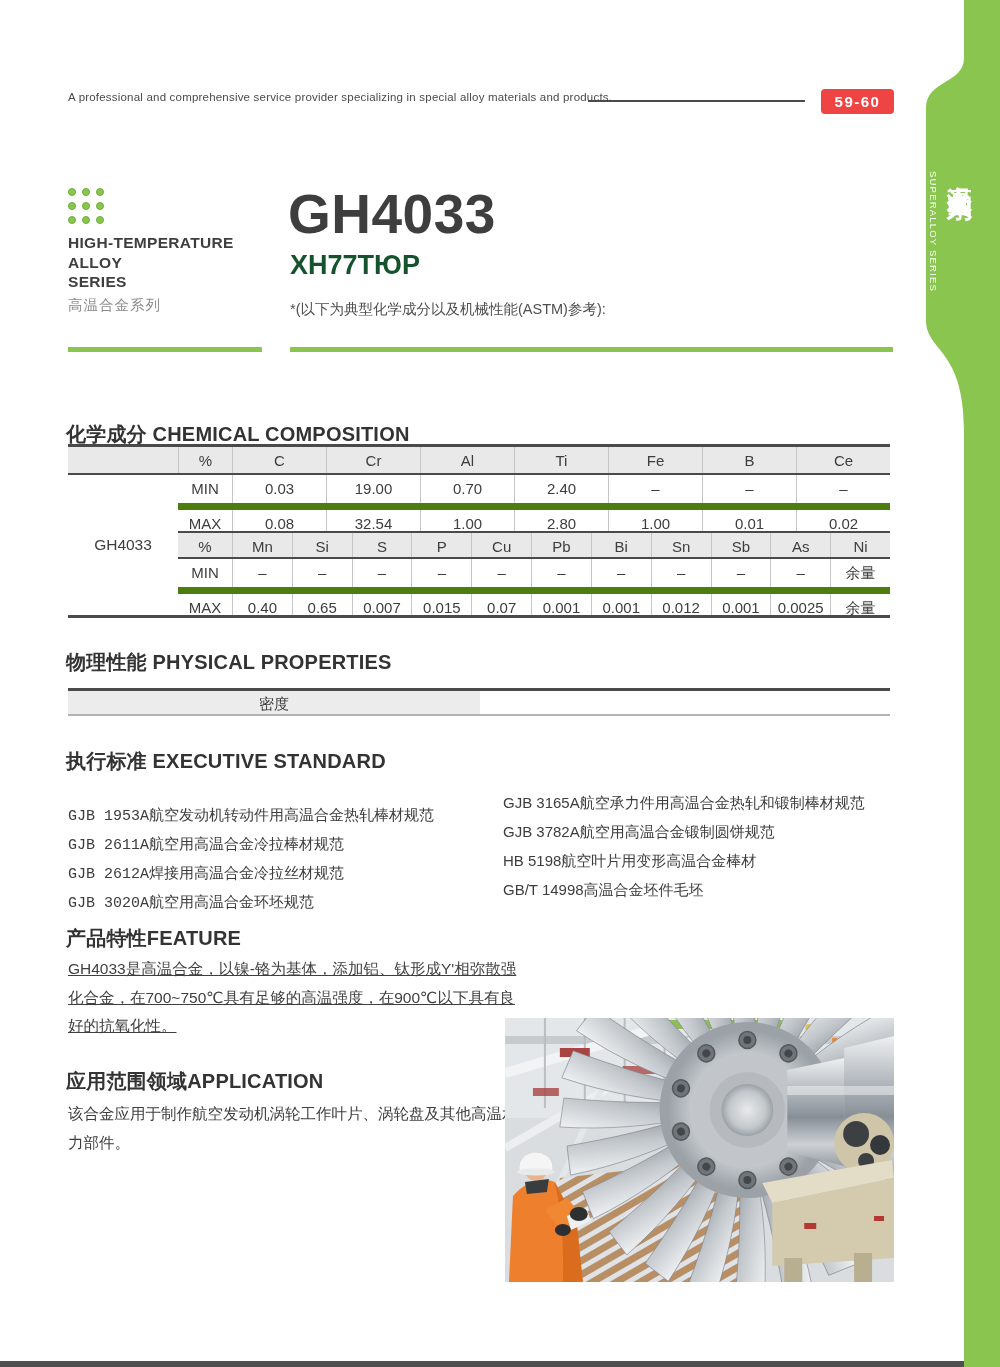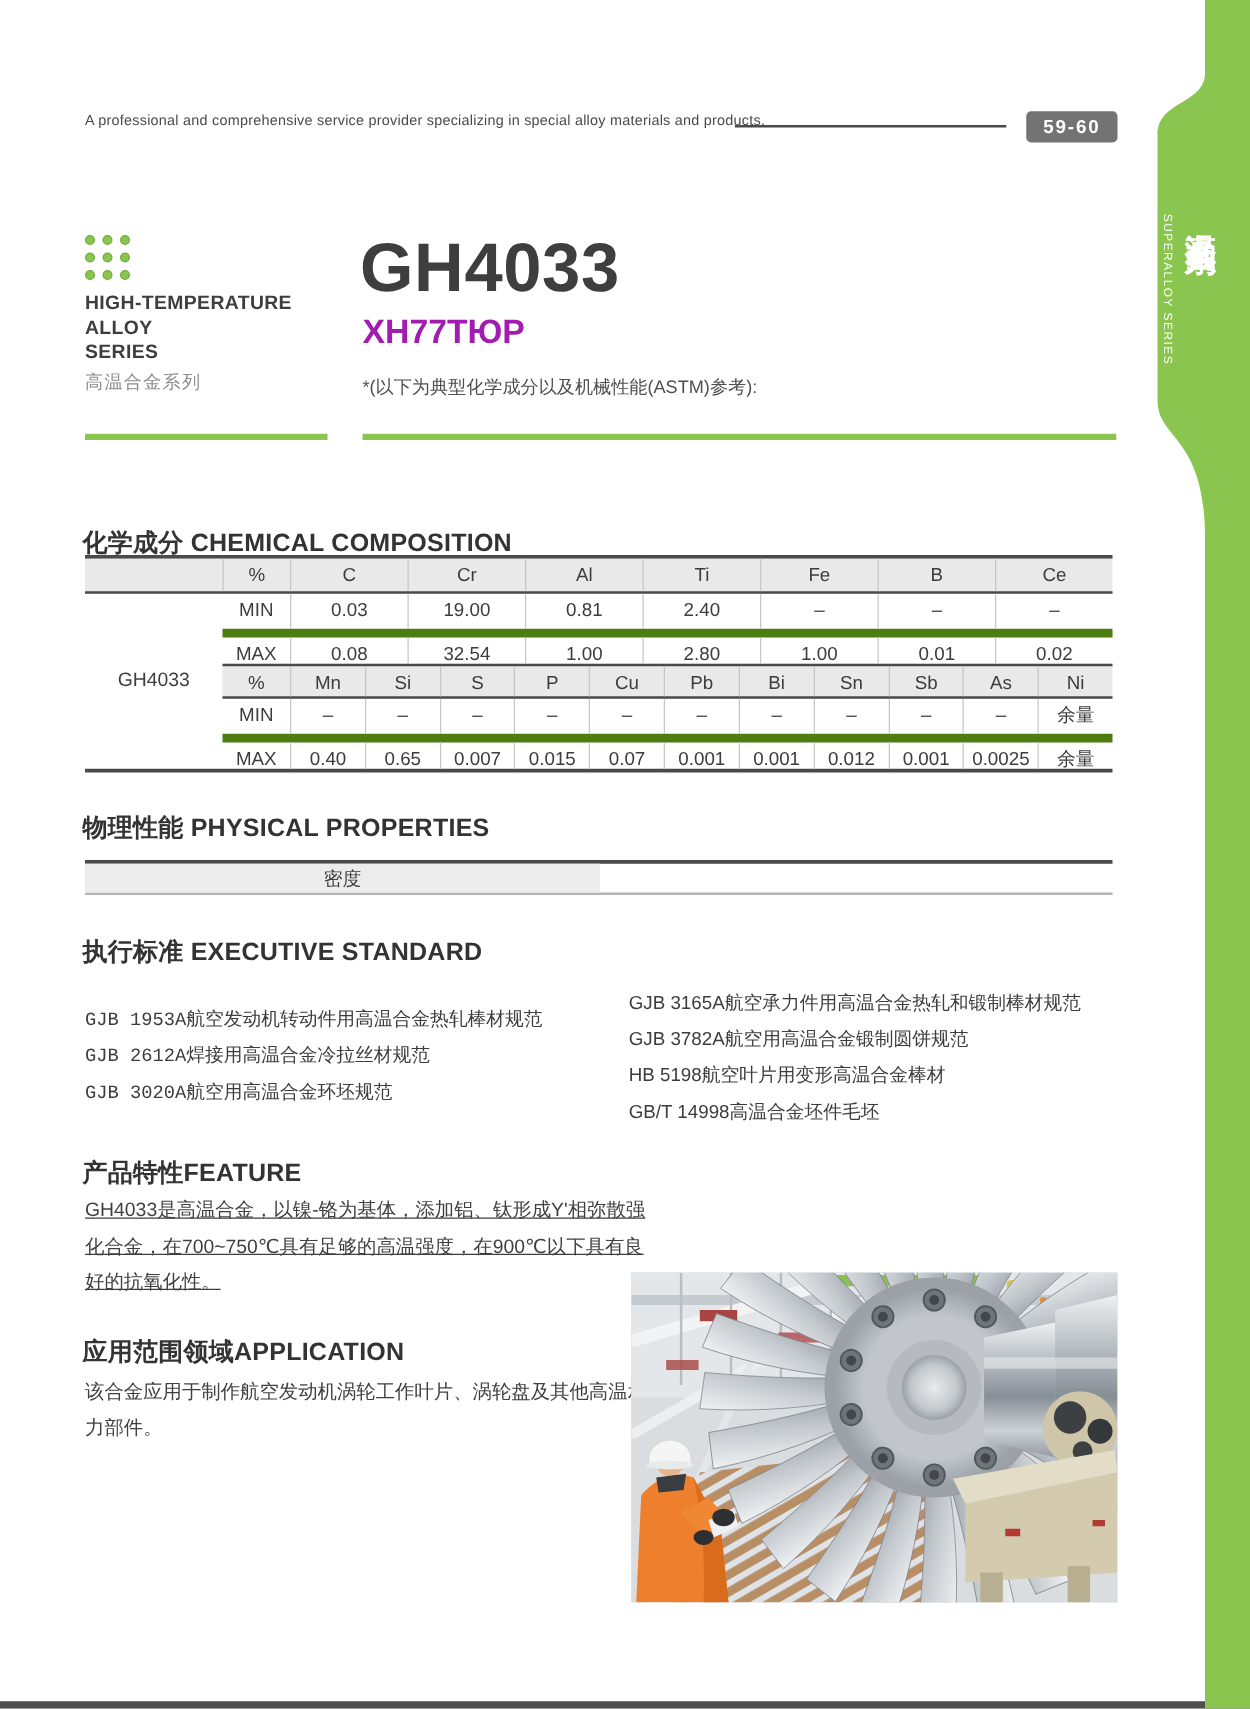--- a/index.html
+++ b/index.html
@@ -7,21 +7,21 @@
   body {
     width:1000px; height:1367px; position:relative; overflow:hidden;
     font-family:"Liberation Sans","DejaVu Sans",sans-serif; color:#3d3d3d;
   }
   .abs { position:absolute; }
 
   
   .tagline { left:68px; top:91px; font-size:11.5px; color:#4a4a4a; letter-spacing:.2px; }
   .header-rule { left:588px; top:100px; width:217px; height:2px; background:#4a4a4a; }
   .page-badge {
-    left:821px; top:89px; width:73px; height:25px; background:#737373; border-radius:4px;
+    left:821px; top:89px; width:73px; height:25px; background:#ef4444; border-radius:4px;
     color:#fff; font-weight:700; font-size:15px; text-align:center; line-height:25px; letter-spacing:1.5px;
   }
 
   
   .sidebar-svg { right:0; top:0; width:80px; height:1367px; z-index:3; }
   .sidebar-cn {
     left:944px; top:166px; z-index:4; writing-mode:vertical-rl; text-orientation:mixed;
     color:#fff; font-weight:700; font-size:25px; letter-spacing:2px;
   }
   .sidebar-en {
@@ -33,21 +33,21 @@
   .brand-dots { left:68px; top:188px; display:grid; grid-template-columns:repeat(3,8px); gap:6px; }
   .brand-dots i { width:8px; height:8px; border-radius:50%; background:#8AC54F; border:1px solid #6fae39; }
   .brand-en { left:68px; top:233px; font-size:15.5px; font-weight:700; line-height:19.5px; color:#3E3E3E; letter-spacing:.3px; }
   .brand-cn { left:68px; top:296px; font-size:14.5px; color:#8c8c8c; letter-spacing:1px; }
   .bar { height:5px; background:#8AC54F; }
   .bar-left { left:68px; top:347px; width:194px; }
   .bar-right { left:290px; top:347px; width:603px; }
 
   
   .product-name { left:288px; top:182px; font-size:55px; font-weight:800; color:#3E3E3E; letter-spacing:.5px; }
-  .product-alias { left:290px; top:250px; font-size:27px; font-weight:700; color:#a21caf; }
+  .product-alias { left:290px; top:250px; font-size:27px; font-weight:700; color:#14532d; }
   .product-note { left:290px; top:300px; font-size:14.5px; color:#4f4f4f; }
 
   
   .sec-h { font-size:20px; font-weight:700; color:#333; letter-spacing:.2px; }
 
   
   .chem-table { left:68px; top:444px; width:822px; border-top:3px solid #4a4a4a; border-bottom:3px solid #4a4a4a; }
   .chem-row { display:flex; height:28px; line-height:28px; font-size:15px; text-align:center; }
   .c-lbl { width:110px; flex:none; }
   .c-pct { width:54px; flex:none; border-left:1px solid #c6c6c6; }
@@ -134,21 +134,21 @@
     <div class="c-el">B</div>
     <div class="c-el">Ce</div>
   </div>
   <div class="chem-lower">
     <div class="chem-lbl-col">GH4033</div>
     <div class="chem-rows">
       <div class="chem-row r-min">
         <div class="c-pct" style="border-left:none;">MIN</div>
         <div class="c-el">0.03</div>
         <div class="c-el">19.00</div>
-        <div class="c-el">0.81</div>
+        <div class="c-el">0.70</div>
         <div class="c-el">2.40</div>
         <div class="c-el">–</div>
         <div class="c-el">–</div>
         <div class="c-el">–</div>
       </div>
       <div class="chem-row r-max">
         <div class="c-pct" style="border-left:none;">MAX</div>
         <div class="c-el">0.08</div>
         <div class="c-el">32.54</div>
         <div class="c-el">1.00</div>
@@ -204,20 +204,21 @@
 </div>
 
 <div class="abs sec-h" style="left:66px; top:649px;">物理性能 PHYSICAL PROPERTIES</div>
 <div class="abs phys-table">
   <div class="phys-label">密度</div>
 </div>
 
 <div class="abs sec-h" style="left:66px; top:748px;">执行标准 EXECUTIVE STANDARD</div>
 <ul class="abs std-list std-left">
   <li>GJB 1953A航空发动机转动件用高温合金热轧棒材规范</li>
+  <li>GJB 2611A航空用高温合金冷拉棒材规范</li>
   <li>GJB 2612A焊接用高温合金冷拉丝材规范</li>
   <li>GJB 3020A航空用高温合金环坯规范</li>
 </ul>
 <ul class="abs std-list std-right">
   <li>GJB 3165A航空承力件用高温合金热轧和锻制棒材规范</li>
   <li>GJB 3782A航空用高温合金锻制圆饼规范</li>
   <li>HB 5198航空叶片用变形高温合金棒材</li>
   <li>GB/T 14998高温合金坯件毛坯</li>
 </ul>
 

